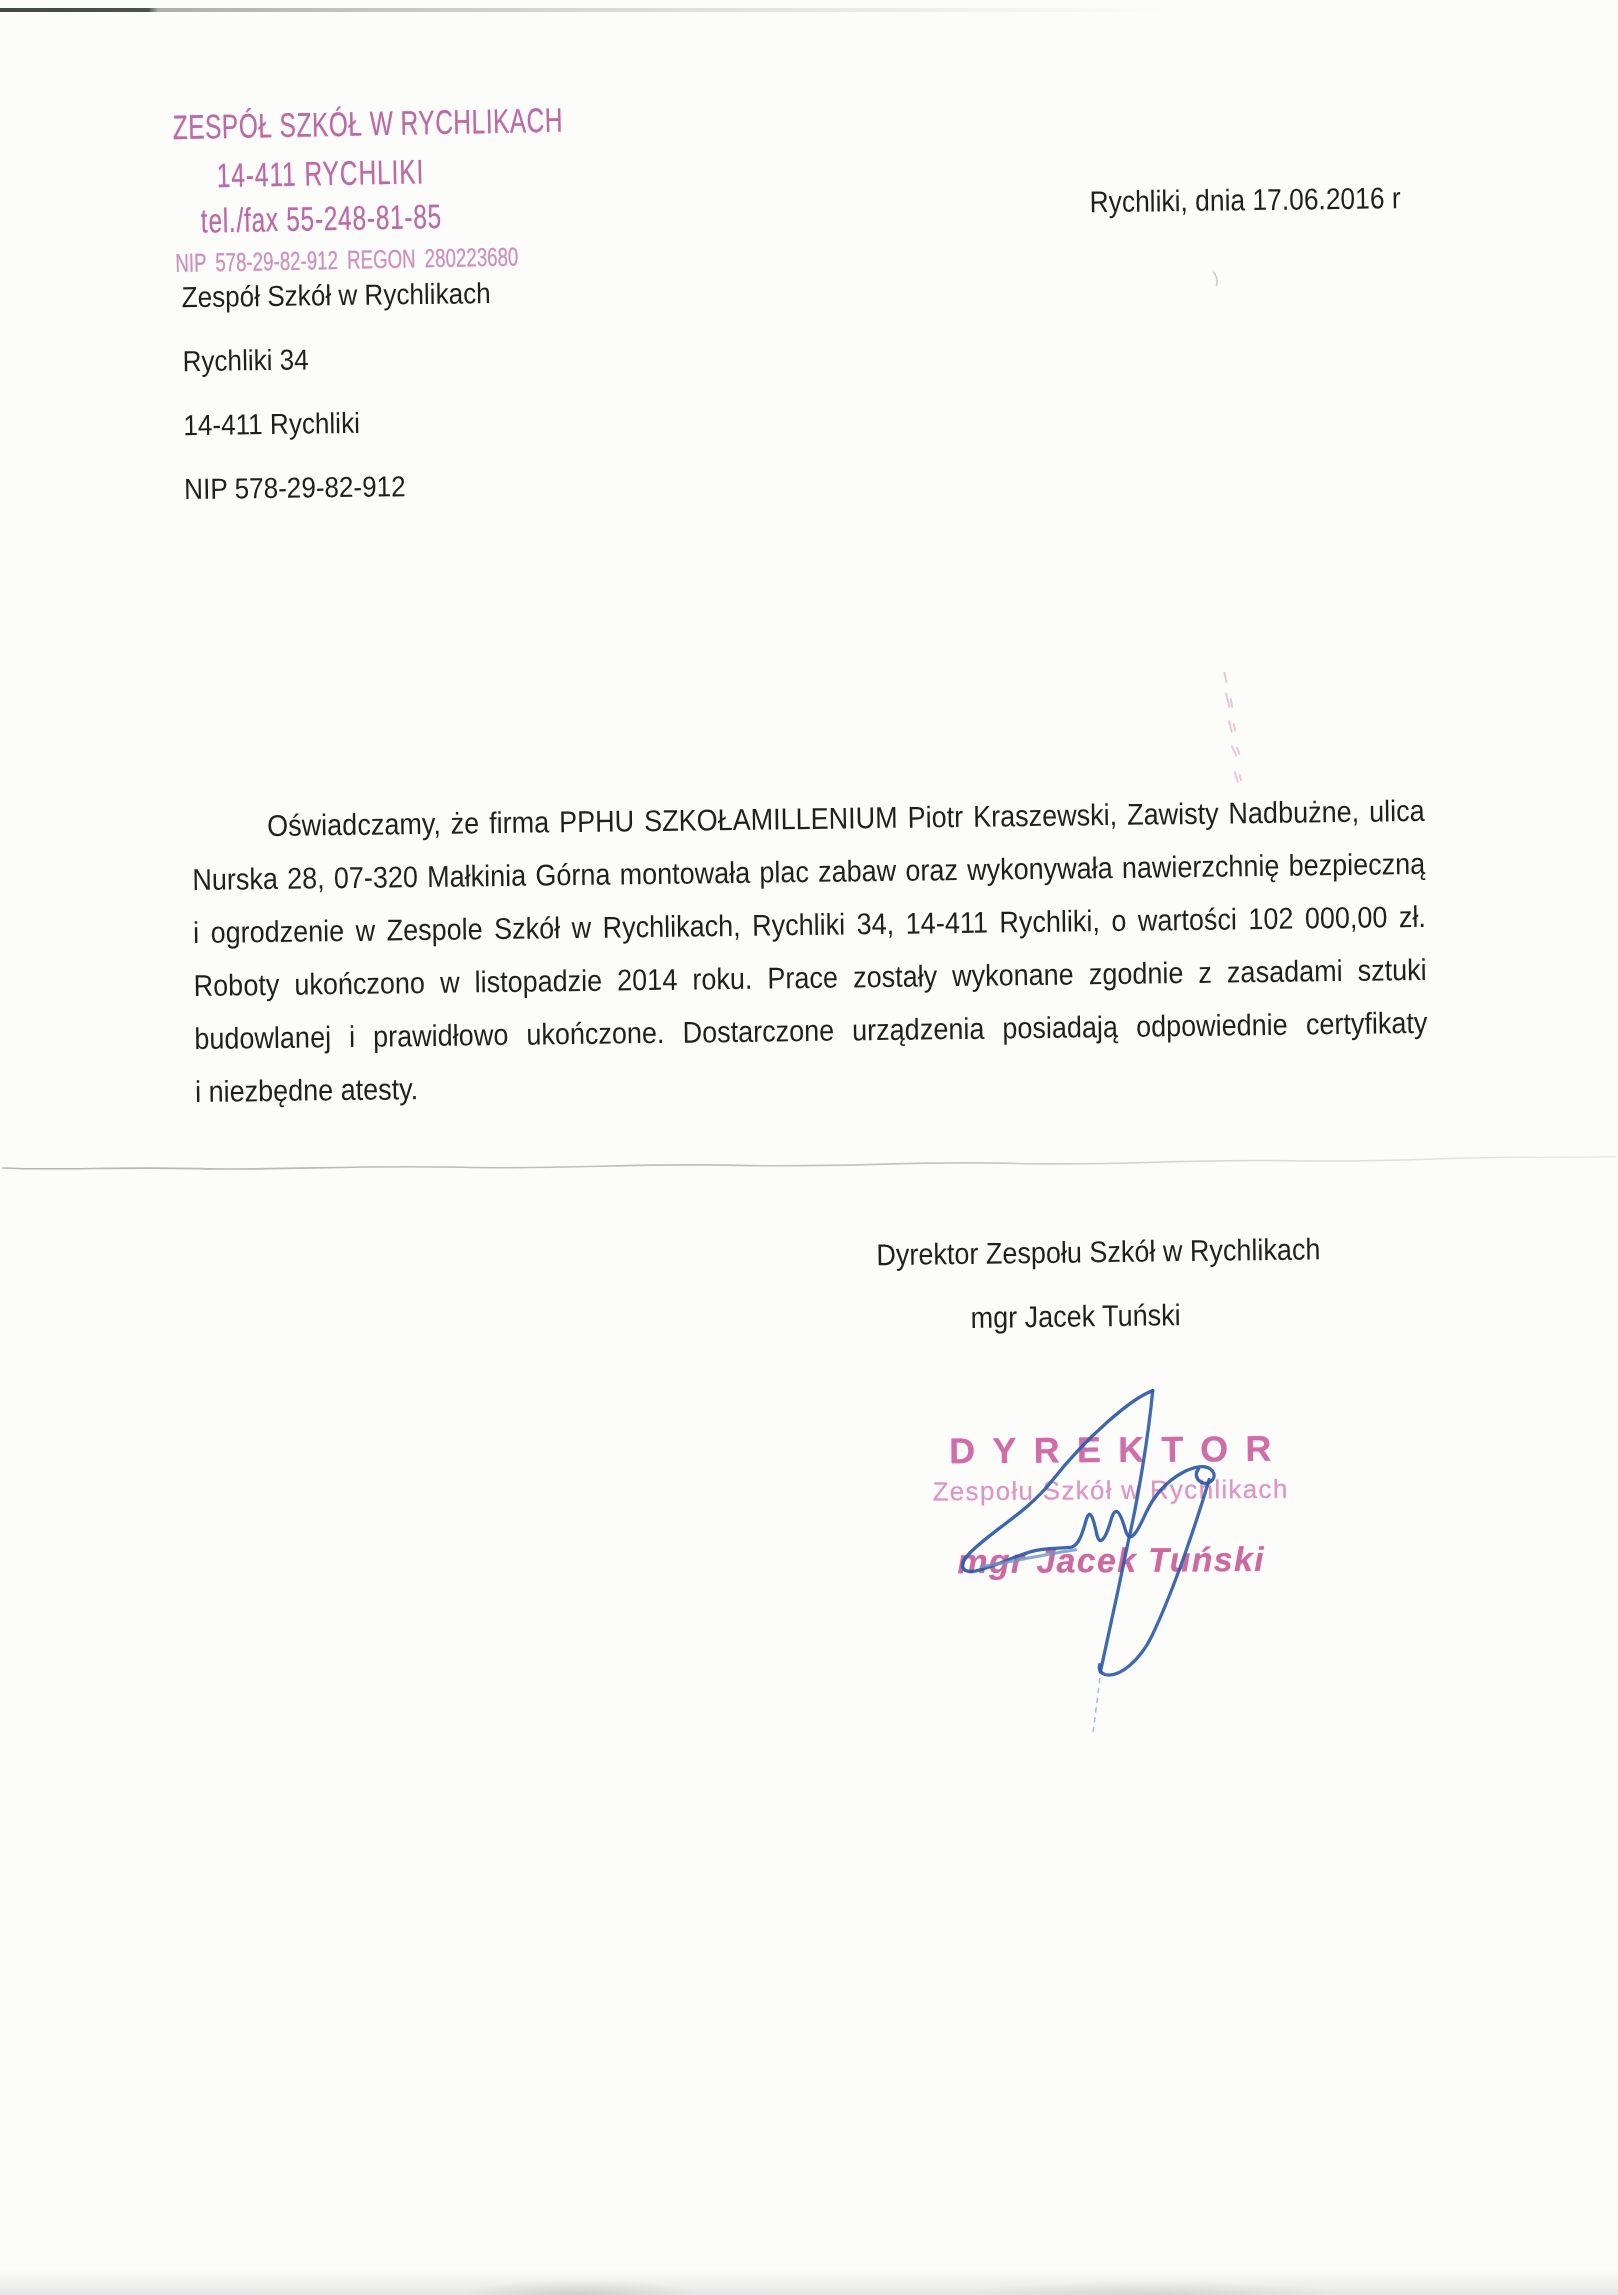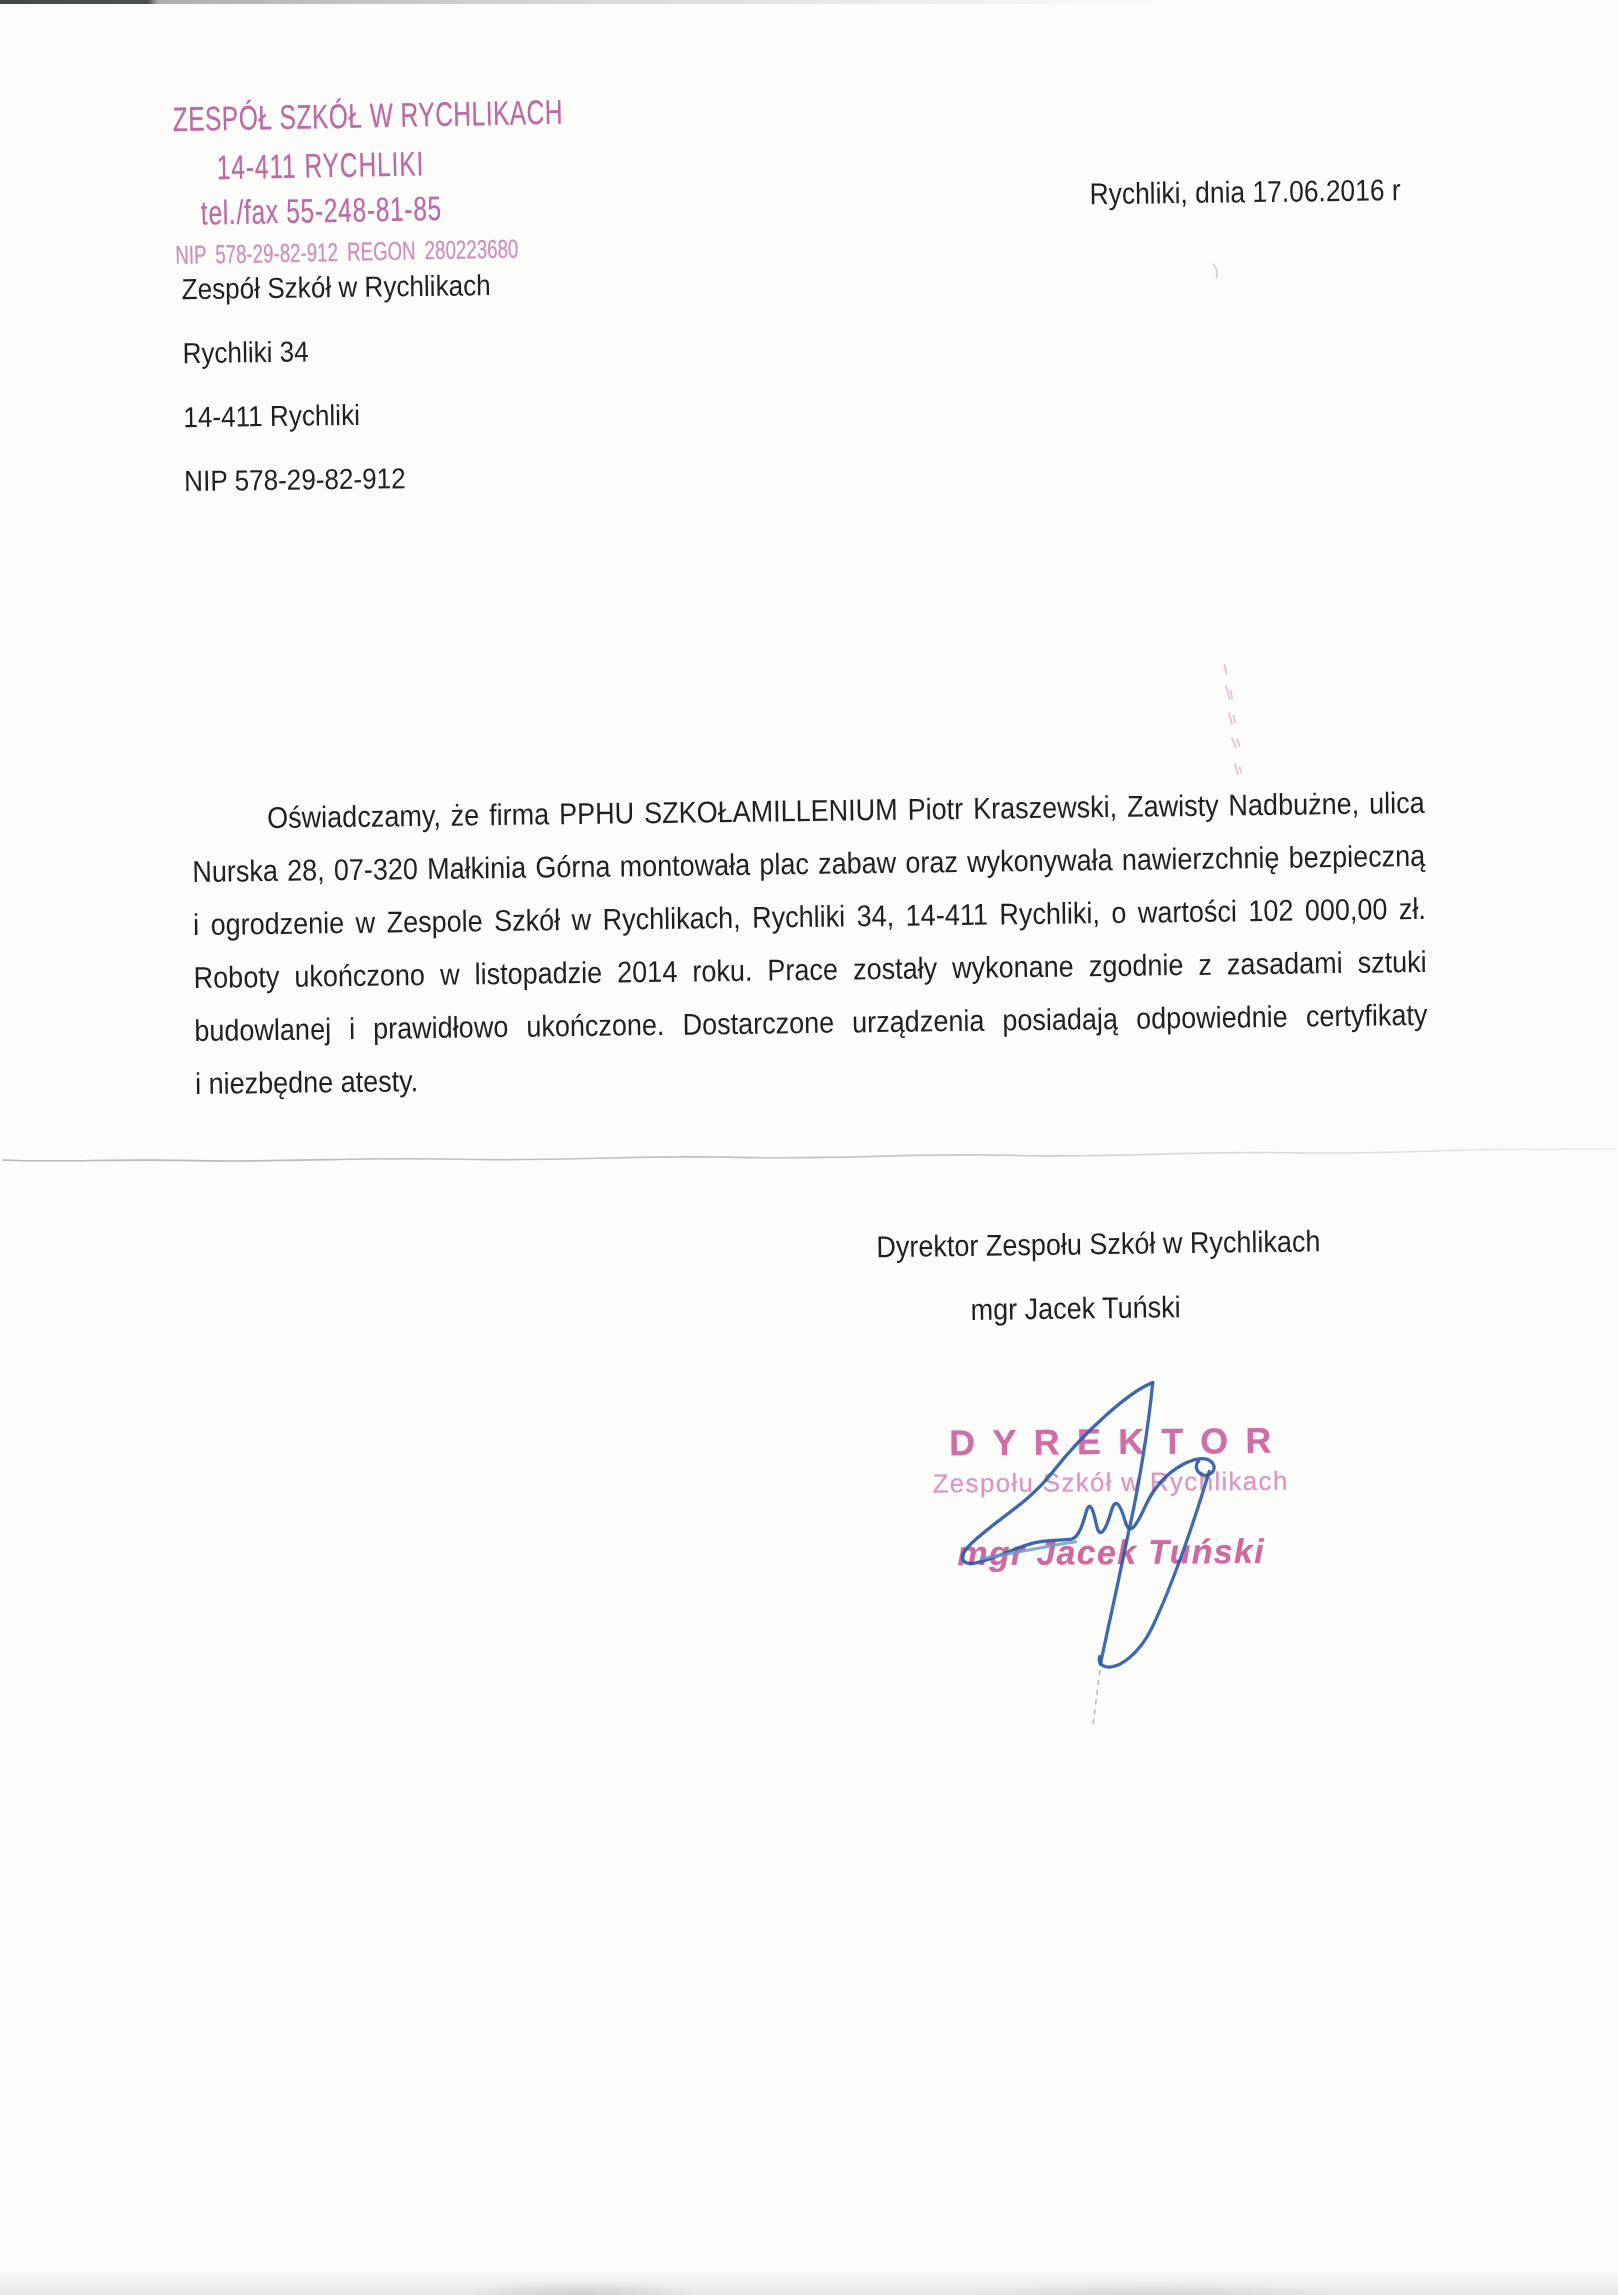--- a/index.html
+++ b/index.html
@@ -3,21 +3,21 @@
 <meta charset="utf-8">
 <style>
   html,body{margin:0;padding:0;}
   body{
     width:1619px;height:2295px;
     background:#fcfcfb;
     font-family:"Liberation Sans","DejaVu Sans",sans-serif;
     position:relative;overflow:hidden;
     color:#1f1f1f;
   }
-  .page{position:absolute;inset:0;background:#fcfcfb;}
+  .page{position:absolute;inset:0;background:#fcfcfb;margin-top:8px;}
 
   
   .top-edge{
     position:absolute;top:0;left:0;width:1619px;height:4px;
     background:linear-gradient(to right,
       rgba(52,58,55,.92) 0px, rgba(52,58,55,.88) 148px,
       rgba(105,111,108,.55) 158px, rgba(120,126,122,.45) 343px,
       rgba(140,146,142,.32) 593px, rgba(158,164,160,.18) 889px,
       rgba(158,164,160,0) 1173px);
   }

